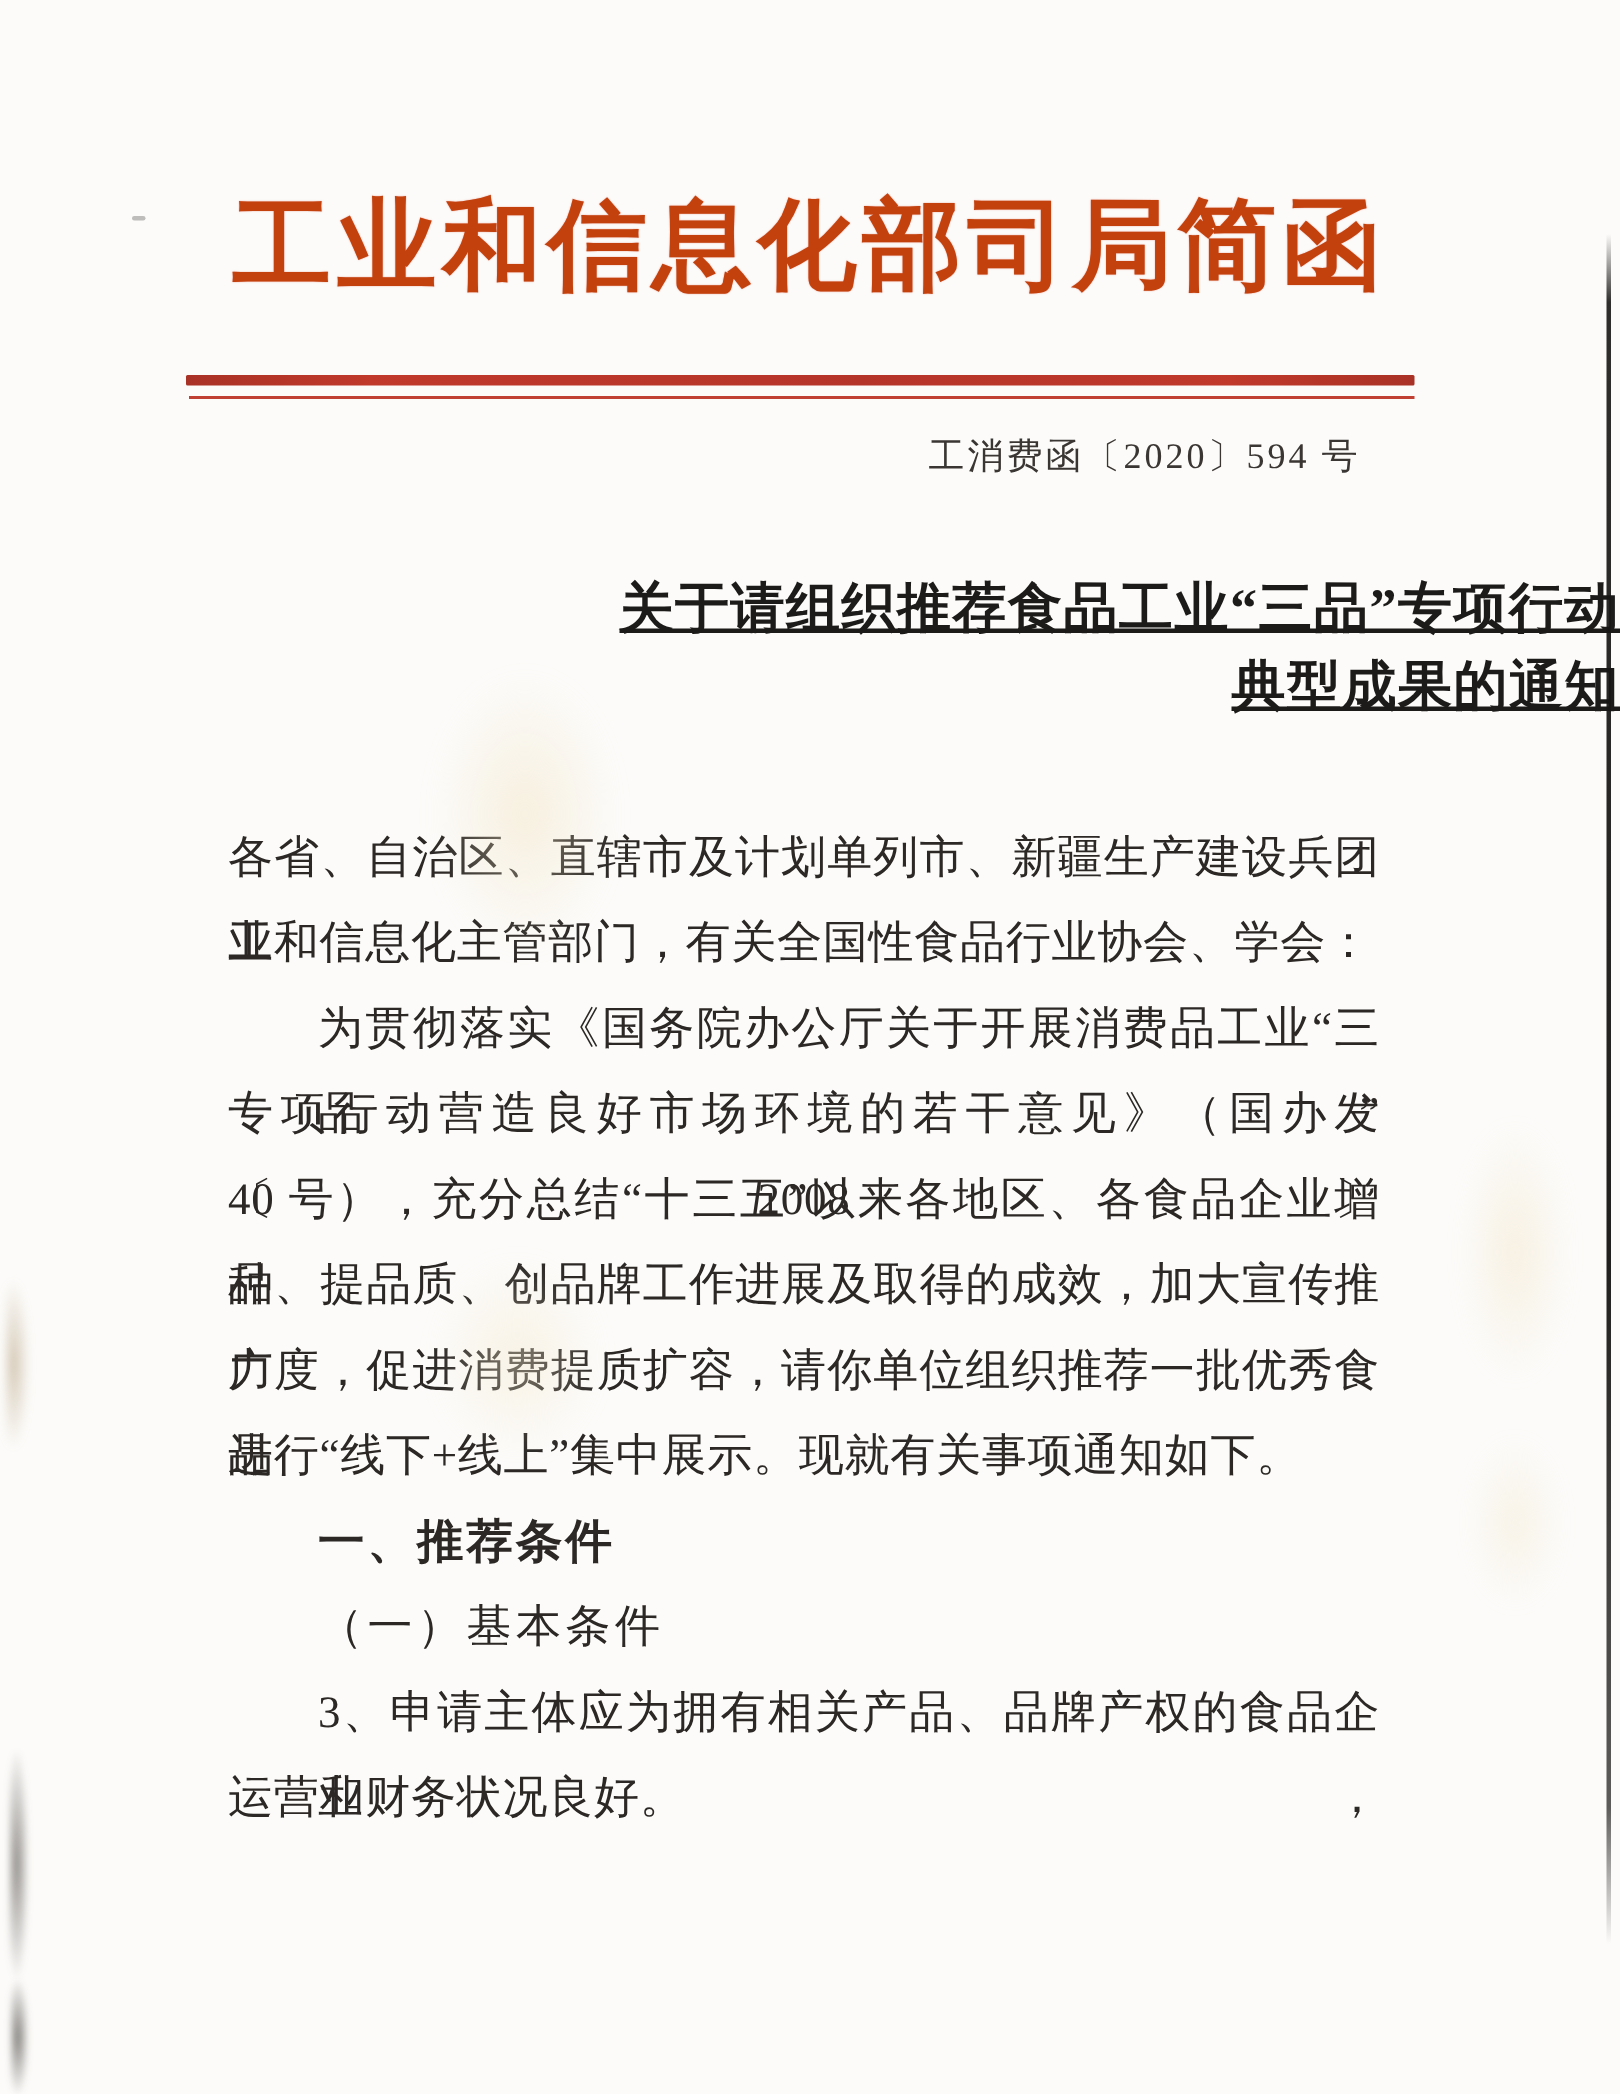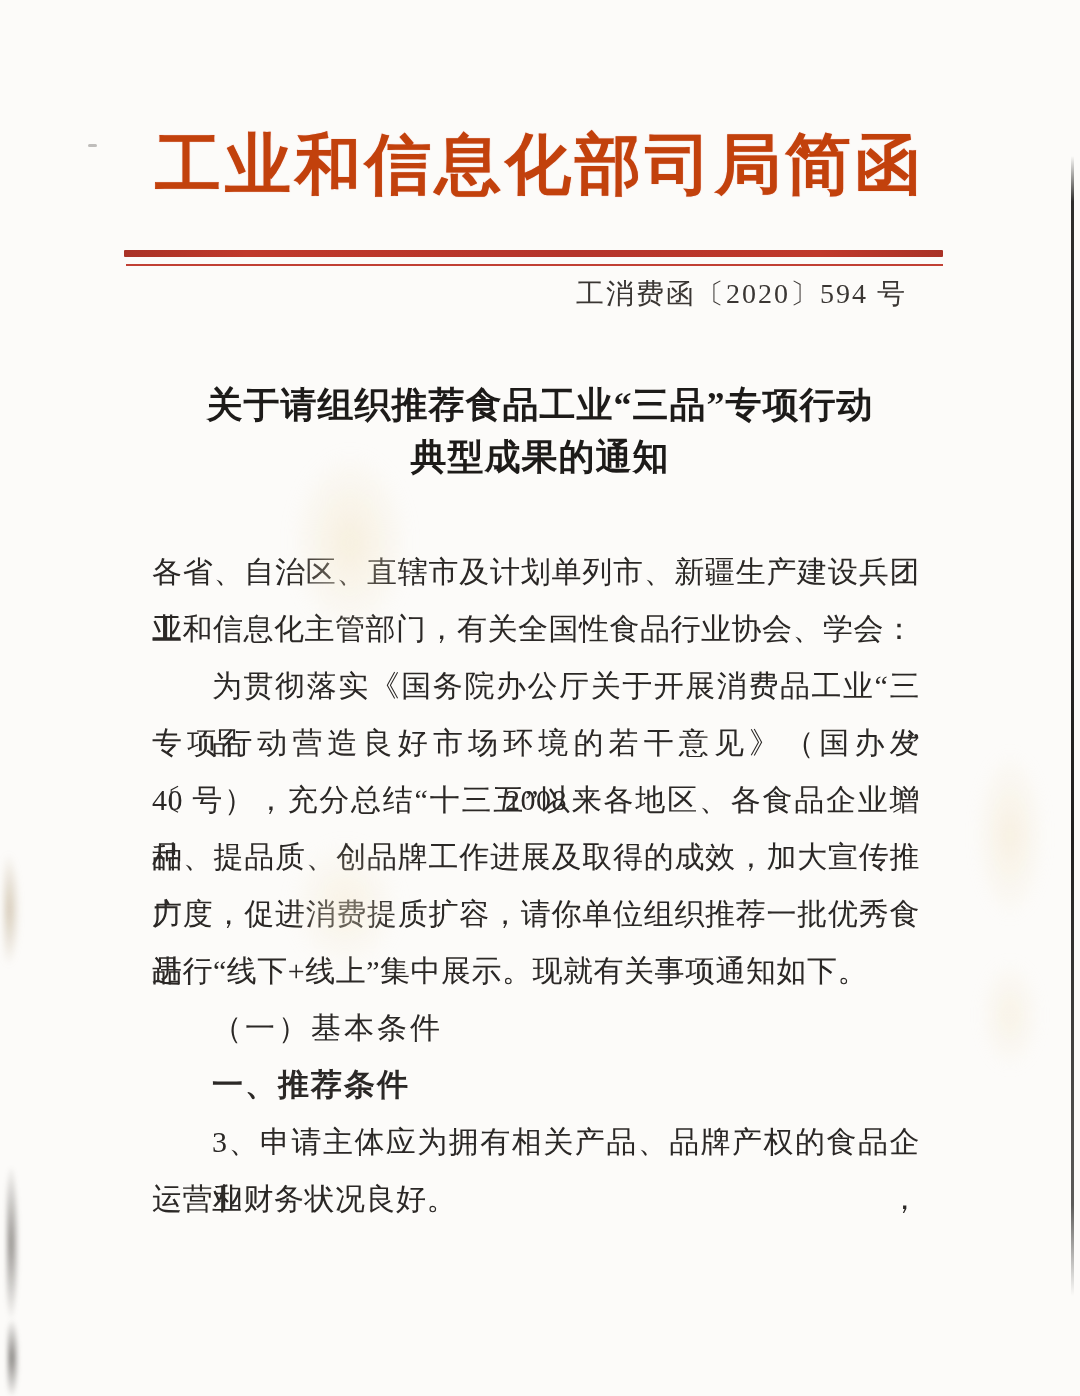--- a/index.html
+++ b/index.html
@@ -39,34 +39,35 @@
   .rule-thin {
     position: absolute;
     left: 126px; top: 264px;
     width: 817px; height: 2px;
     background: #c14034;
   }
 
   
   .doc-number {
     position: absolute;
-    top: 275px; right: 173px;
-    font-size: 28px;
+    top: 288px; right: 173px;
+    font-size: 24px;
     letter-spacing: 2px;
     color: #3a3633;
     white-space: nowrap;
   }
 
   
   .title-block {
     position: absolute;
     top: 379px; left: 0;
     width: 100%;
-    text-align: center;
+    text-align: right;
     color: #1d1b19;
+    text-decoration: underline;
   }
   .title-line {
     font-size: 36px;
     font-weight: 700;
     line-height: 52px;
     letter-spacing: 1px;
     white-space: nowrap;
   }
 
   
@@ -174,22 +175,22 @@
 
   <div class="body-text">
       <div class="bl justify">各省、自治区、直辖市及计划单列市、新疆生产建设兵团工</div>
       <div class="bl">业和信息化主管部门，有关全国性食品行业协会、学会：</div>
       <div class="bl indent justify">为贯彻落实《国务院办公厅关于开展消费品工业“三品”</div>
       <div class="bl justify">专项行动营造良好市场环境的若干意见》（国办发〔2008〕</div>
       <div class="bl justify">40 号），充分总结“十三五”以来各地区、各食品企业增品</div>
       <div class="bl justify">种、提品质、创品牌工作进展及取得的成效，加大宣传推广</div>
       <div class="bl justify">力度，促进消费提质扩容，请你单位组织推荐一批优秀食品</div>
       <div class="bl">进行“线下+线上”集中展示。现就有关事项通知如下。</div>
+      <div class="bl indent hei">一、推荐条件</div>
       <div class="bl indent kai">（一）基本条件</div>
-      <div class="bl indent hei">一、推荐条件</div>
       <div class="bl indent justify">3、申请主体应为拥有相关产品、品牌产权的食品企业，</div>
       <div class="bl">运营和财务状况良好。</div>
     </div>
 
   <div class="scan-edge-right"></div>
   <div class="smudge smudge-left-brown"></div>
   <div class="smudge smudge-left-dark1"></div>
   <div class="smudge smudge-left-dark2"></div>
   <div class="smudge smudge-beige-1"></div>
   <div class="smudge smudge-beige-2"></div>

